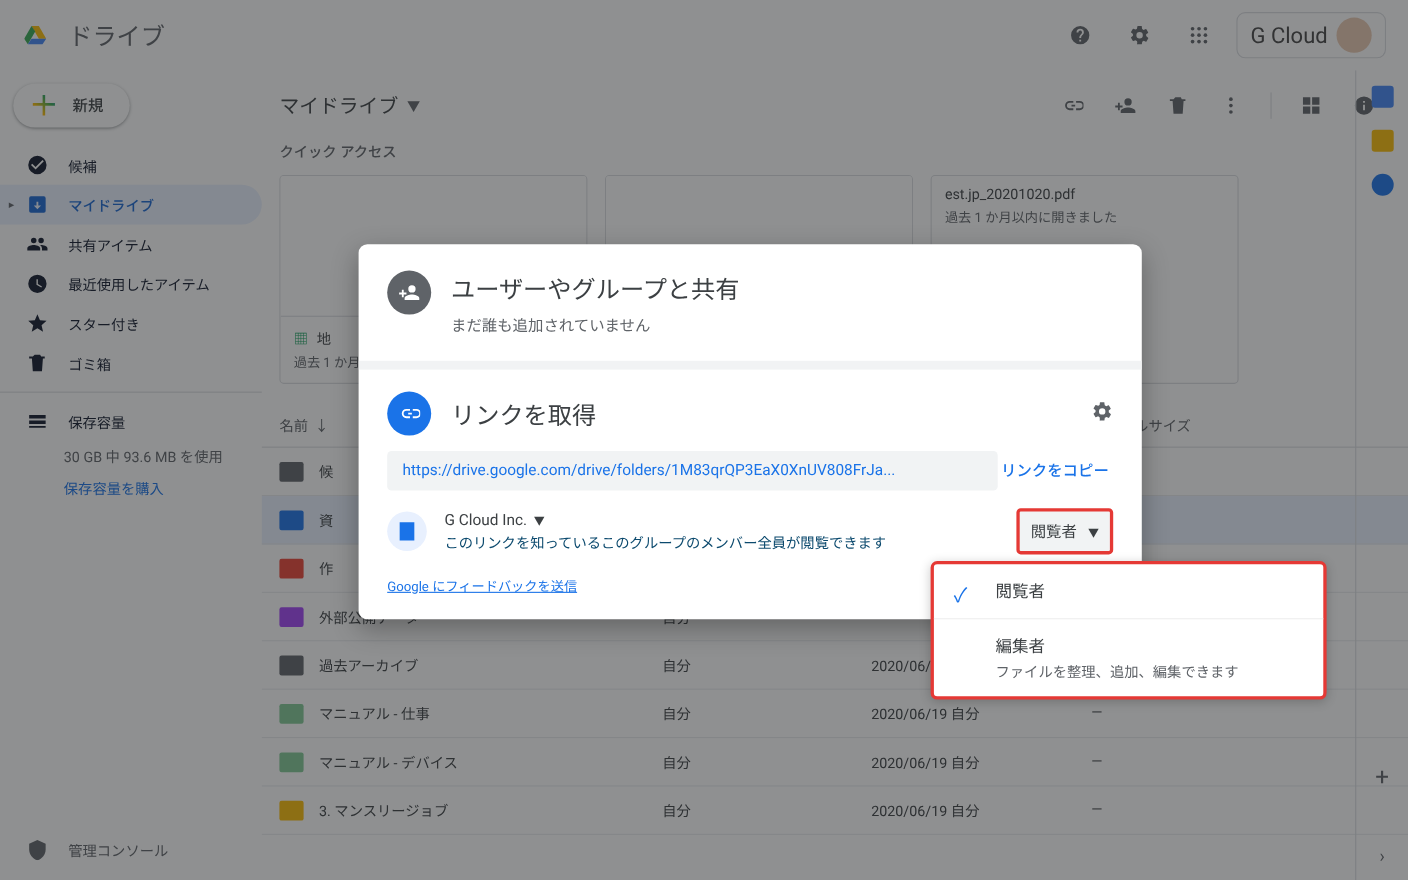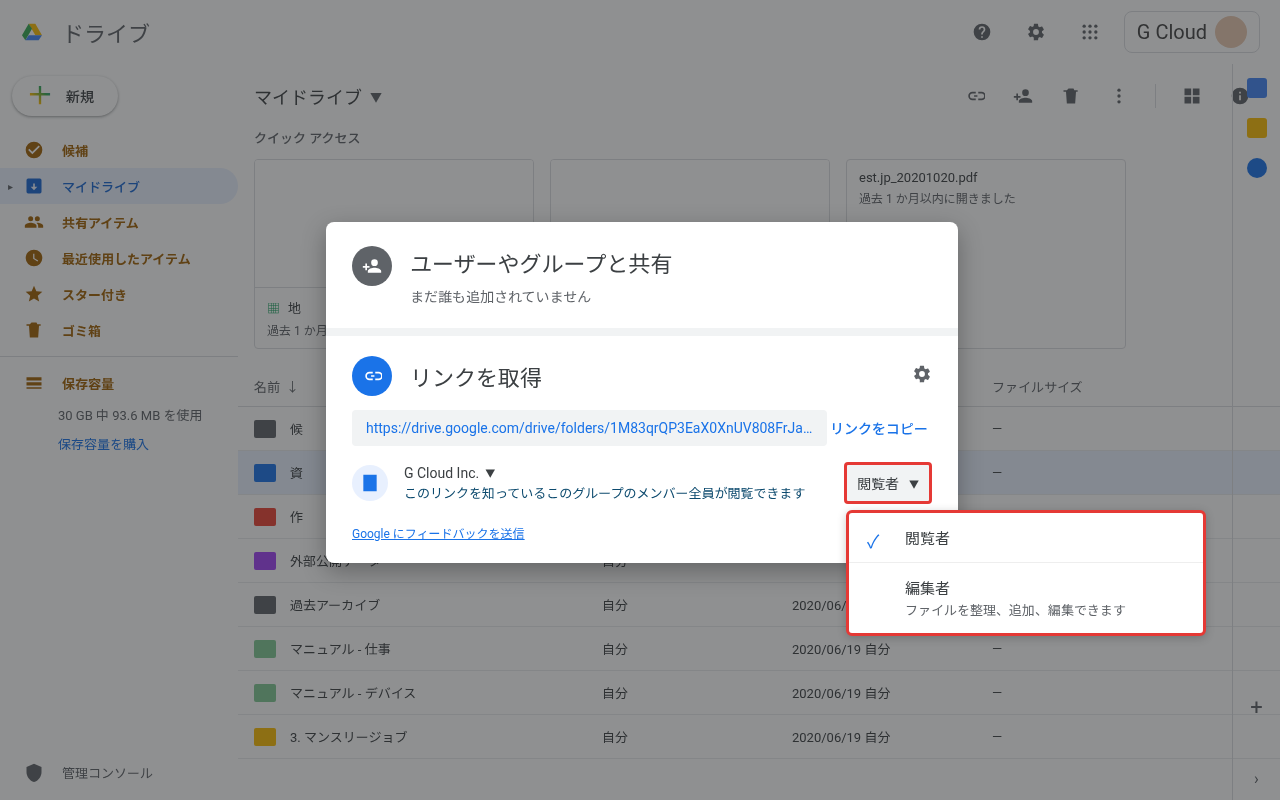--- a/index.html
+++ b/index.html
@@ -15,21 +15,21 @@
 .search-bar .dd { color:#5f6368; }
 .hdr-right { display:flex; align-items:center; gap:14px; margin-left:auto; padding-right:8px; }
 .icon-btn { width:40px; height:40px; border-radius:50%; display:flex; align-items:center; justify-content:center; color:#5f6368; cursor:pointer; }
 .brand-pill { background:#fff; border:1px solid #dadce0; border-radius:8px; padding:4px 12px; display:flex; align-items:center; gap:8px; font-family: "Brush Script MT", cursive; font-size:20px; color:#444; }
 .avatar { width:32px; height:32px; border-radius:50%; background:#e8c8b0; }
 
 .layout { display:flex; height: calc(100% - 64px); }
 .sidebar { width: 238px; padding: 8px 0 0 0; }
 .new-btn { margin: 4px 0 16px 12px; display:inline-flex; align-items:center; gap:12px; padding: 10px 24px 10px 14px; border-radius: 28px; box-shadow: 0 1px 2px rgba(60,64,67,.3), 0 1px 3px 1px rgba(60,64,67,.15); font-size:14px; font-weight:500; color:#3c4043; }
 .plus { font-size:28px; line-height:20px; }
-.nav-item { display:flex; align-items:center; gap:18px; padding: 8px 12px 8px 24px; font-size:13px; color:#a16207; border-radius: 0 20px 20px 0; cursor:pointer; position:relative;font-weight:bold; }
+.nav-item { display:flex; align-items:center; gap:18px; padding: 8px 12px 8px 24px; font-size:13px; color:#0f172a; border-radius: 0 20px 20px 0; cursor:pointer; position:relative; }
 .nav-item.selected { background:#e8f0fe; color:#1967d2; font-weight:500; }
 .nav-item.selected::before { content:"▸"; position:absolute; left:8px; font-size:10px; color:#5f6368; }
 .nav-sep { border-top:1px solid #dadce0; margin:8px 0; }
 .storage-text { padding: 4px 0 10px 58px; font-size:13px; color:#5f6368; }
 .buy-storage { padding: 0 0 0 58px; font-size:13px; color:#1a73e8; cursor:pointer; }
 .admin-item { position:absolute; bottom:10px; left:0; display:flex; align-items:center; gap:18px; padding: 8px 24px; font-size:13px; color:#5f6368; }
 
 .main { flex:1; border-left:0; padding: 0; position:relative; }
 .toolbar { height:56px; display:flex; align-items:center; padding: 8px 20px 0 16px; }
 .crumb { font-size:18px; color:#3c4043; display:flex; align-items:center; gap:8px; }
@@ -53,21 +53,21 @@
 .row .c-name { display:flex; align-items:center; gap:14px; }
 .row.selected { background:#e8f0fe; }
 .folder-ico { width:22px; height:18px; border-radius:2px; display:inline-block; }
 
 .side-panel { position:absolute; right:0; top:64px; width:48px; height:calc(100% - 64px); border-left:1px solid #dadce0; display:flex; flex-direction:column; align-items:center; padding-top:14px; gap:20px; }
 .sp-ico { width:20px; height:20px; }
 .sp-plus { margin-top:auto; margin-bottom:80px; color:#5f6368; font-size:22px; }
 .sp-chev { position:absolute; bottom:12px; color:#5f6368; }
 
 .overlay { position:absolute; inset:0; background:rgba(32,33,36,0.5); z-index:10; }
-.dialog { position:absolute; left:326px; top:222px; width:632px; background:#fff; border-radius:8px; box-shadow:0 8px 24px rgba(0,0,0,.3); z-index:11; overflow:hidden; }
+.dialog { position:absolute; left:326px; top:222px; width:712px; background:#fff; border-radius:8px; box-shadow:0 8px 24px rgba(0,0,0,.3); z-index:11; overflow:hidden; }
 .dlg-sec1 { padding: 24px 26px 22px; display:flex; gap:18px; }
 .round-ico { width:40px; height:40px; border-radius:50%; background:#5f6368; color:#fff; display:flex; align-items:center; justify-content:center; flex-shrink:0; }
 .dlg-h { font-size:22px; color:#3c4043; margin-bottom:8px; }
 .dlg-sub { font-size:14px; color:#5f6368; }
 .dlg-sec2 { padding: 20px 26px 22px; border-top: 0; position:relative; }
 .dlg-sec2-head { display:flex; align-items:center; margin-bottom:14px; }
 .dlg-sec2-head .round-ico { background:#1a73e8; }
 .dlg-h2 { font-size:22px; color:#3c4043; margin-left:18px; }
 .gear-right { margin-left:auto; color:#5f6368; }
 .link-row { display:flex; align-items:center; gap:3px; }

